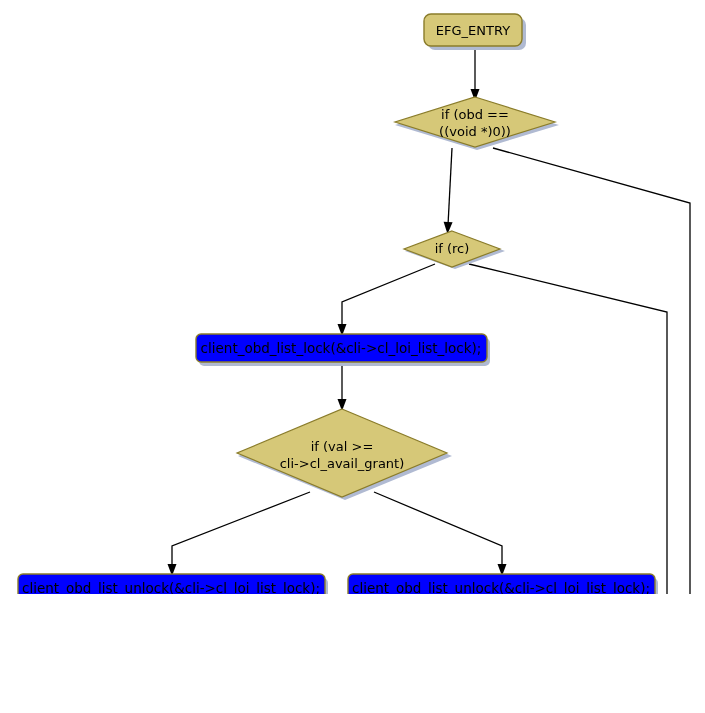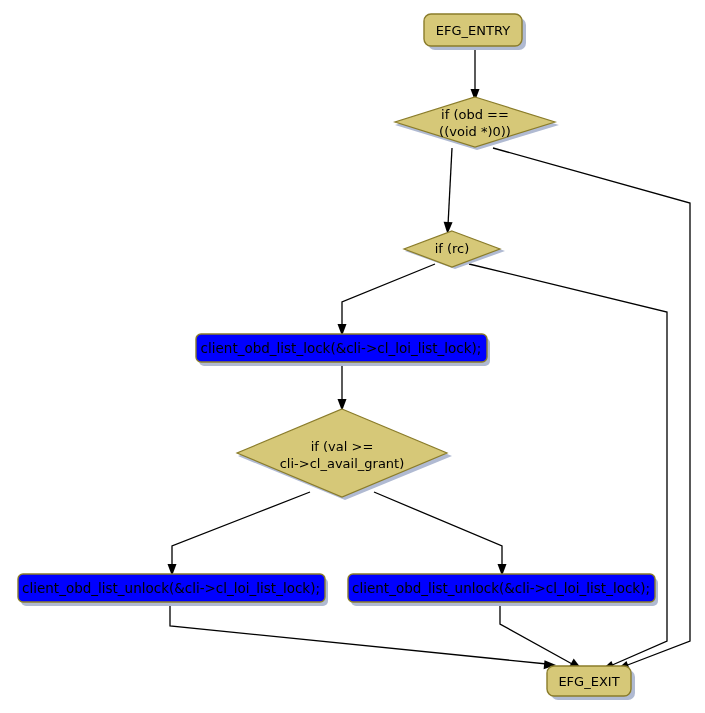--- a/index.html
+++ b/index.html
@@ -3,21 +3,21 @@
 <meta charset="utf-8">
 <style>
   html, body {
     margin: 0;
     padding: 0;
     background: #ffffff;
   }
   #canvas-wrap {
     position: relative;
     width: 705px;
-    height: 713px;
+    height: 594px;
     background: #ffffff;
     overflow: hidden;
     font-family: "DejaVu Sans", sans-serif;
   }
   svg#flow {
     display: block;
     width: 705px;
     height: 713px;
   }
   .node-text {

